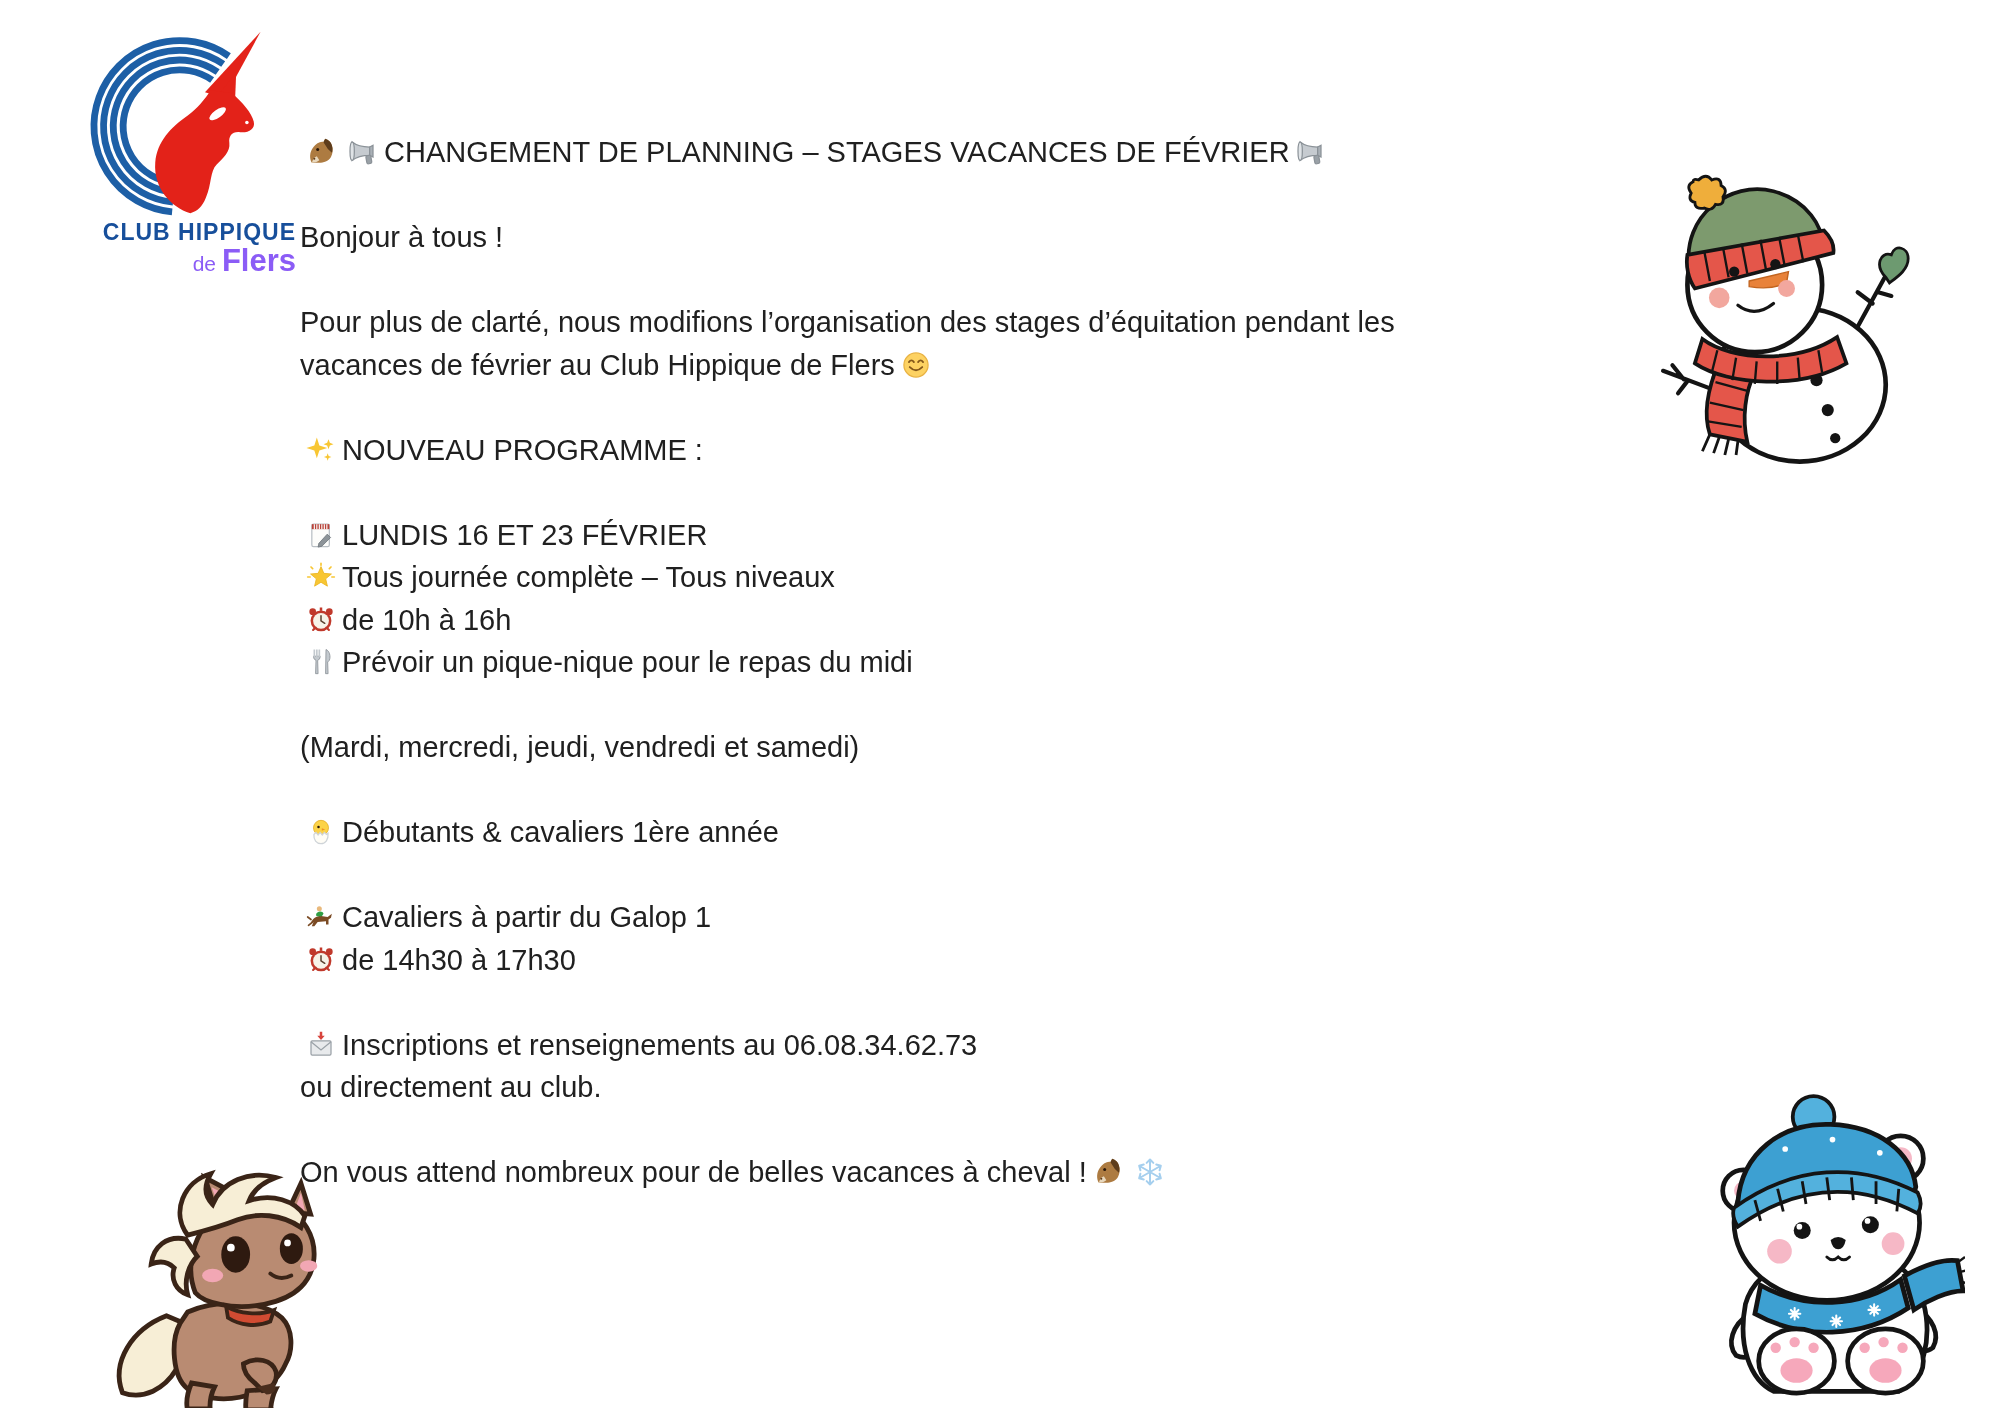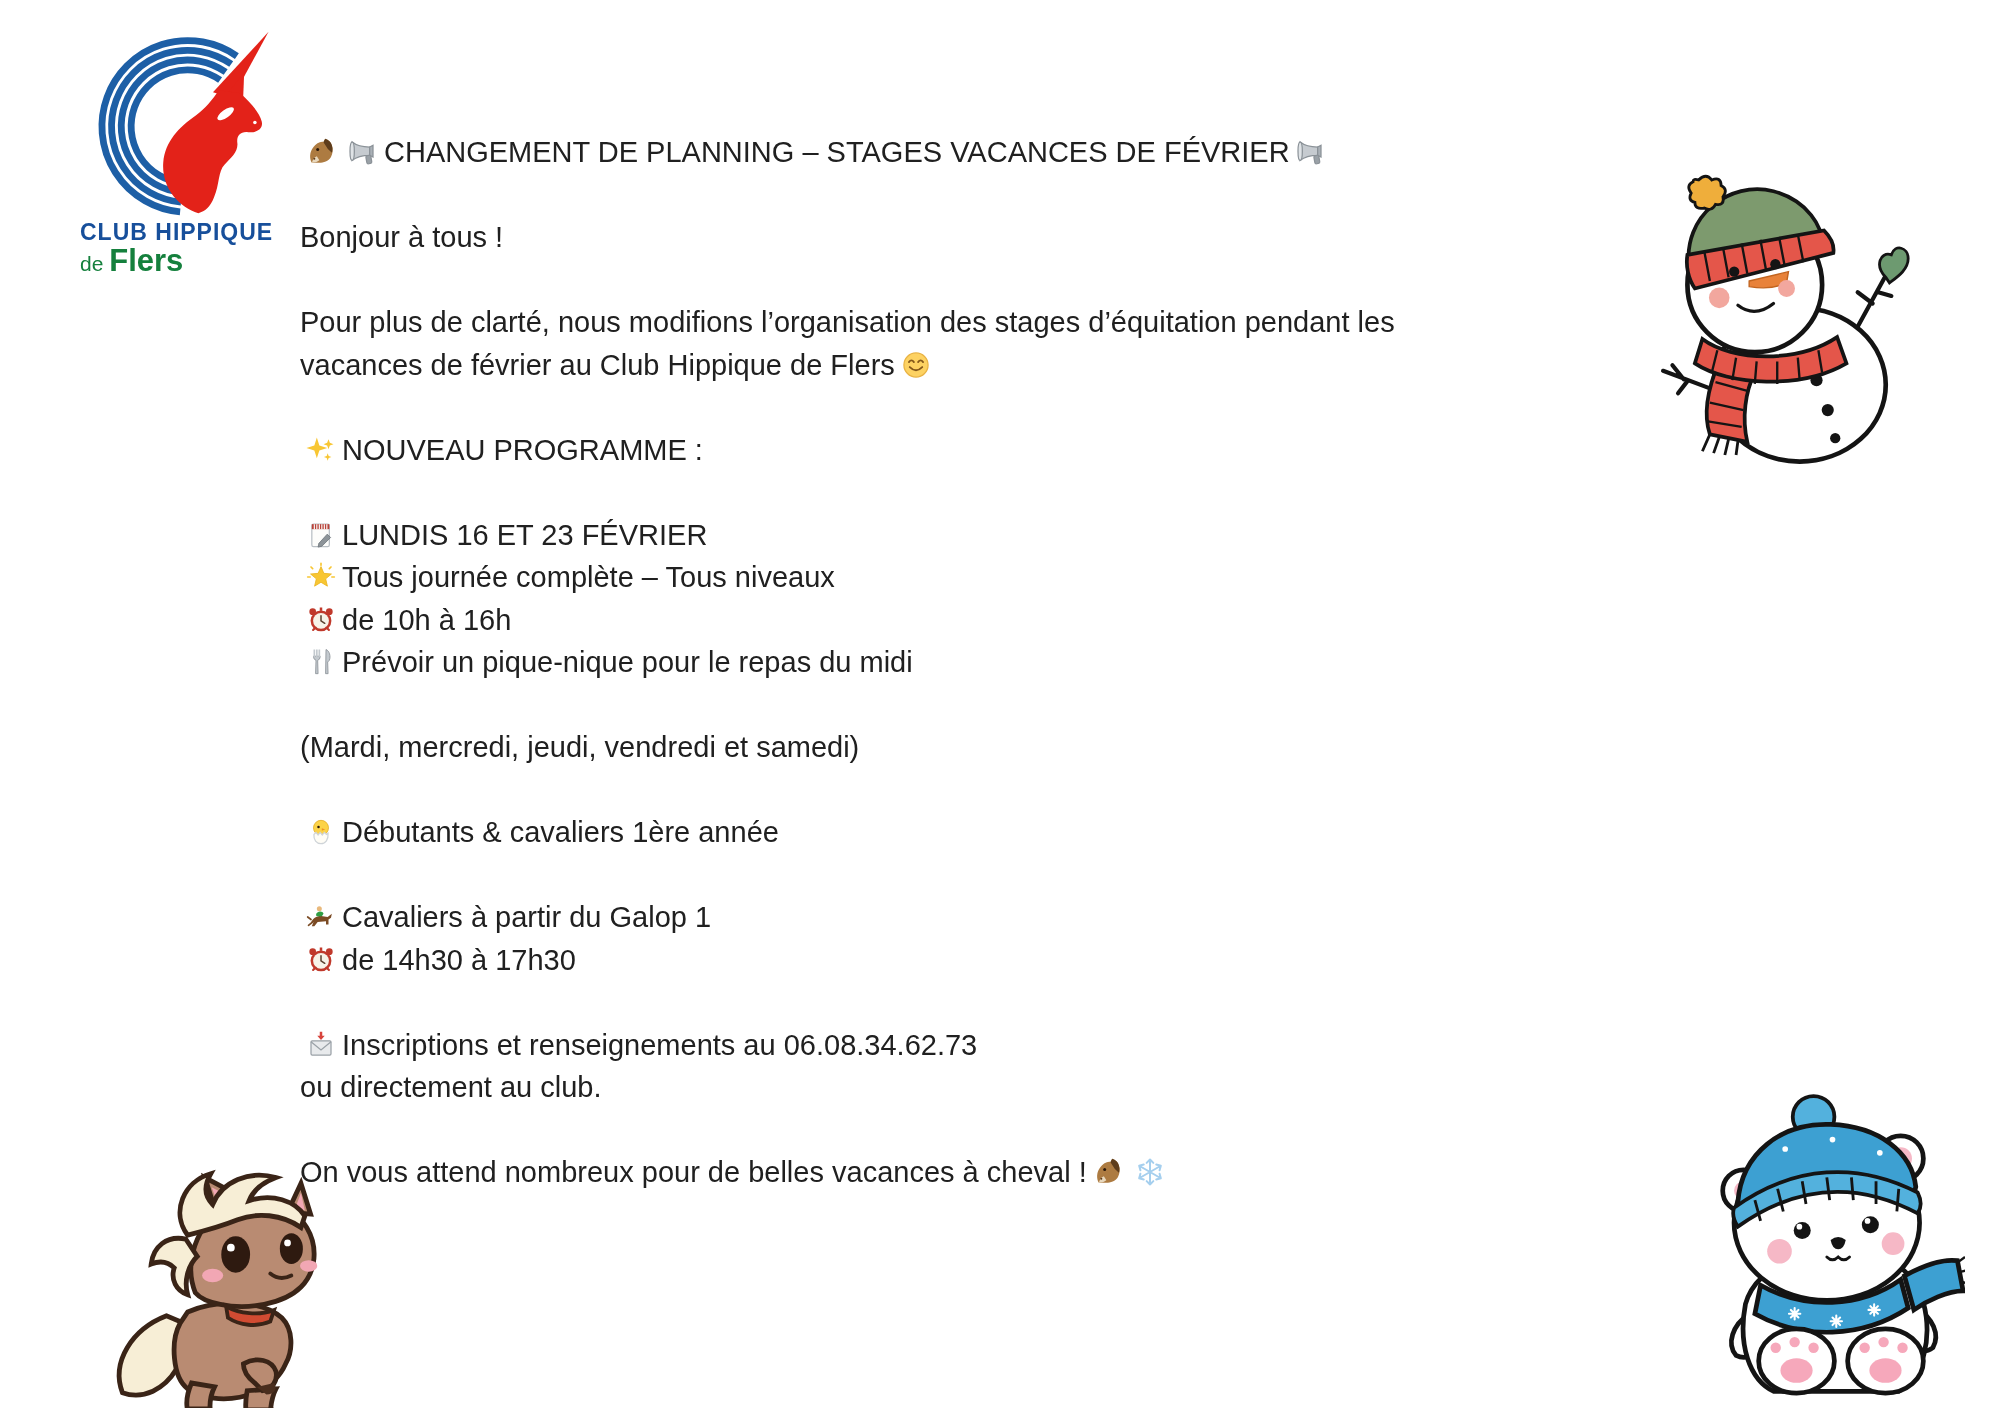--- a/index.html
+++ b/index.html
@@ -5,24 +5,24 @@
   html,body{margin:0;padding:0;background:#ffffff;}
   .page{position:relative;width:2000px;height:1415px;background:#ffffff;overflow:hidden;
         font-family:"Liberation Sans","DejaVu Sans",sans-serif;color:#202020;}
   
   .message{position:absolute;left:300px;top:131px;width:1360px;text-align:left;
            font-size:29px;line-height:42.5px;}
   .block{margin-bottom:42.5px;}
   .emoji{display:inline-block;width:30px;height:30px;vertical-align:-5px;margin:0 6px;}
   .emoji svg{width:100%;height:100%;display:block;}
   
-  .logo{position:absolute;left:80px;top:24px;width:224px;text-align:left;}
+  .logo{position:absolute;left:72px;top:24px;width:224px;text-align:right;}
   .logo-emblem{display:block;margin:0 auto;}
   .logo-line1{font-size:23px;font-weight:bold;color:#174f9b;letter-spacing:1px;line-height:26px;}
-  .logo-line2{color:#15803d;font-size:21px;line-height:32px;}
+  .logo-line2{color:#8b5cf6;font-size:21px;line-height:32px;}
   .logo-line2 .flers{font-size:31px;font-weight:600;}
   
   .illu{position:absolute;}
   .snowman{left:1650px;top:150px;}
   .pony{left:103px;top:1120px;}
   .bear{left:1700px;top:1090px;}
 </style>
 </head>
 <body>
 

